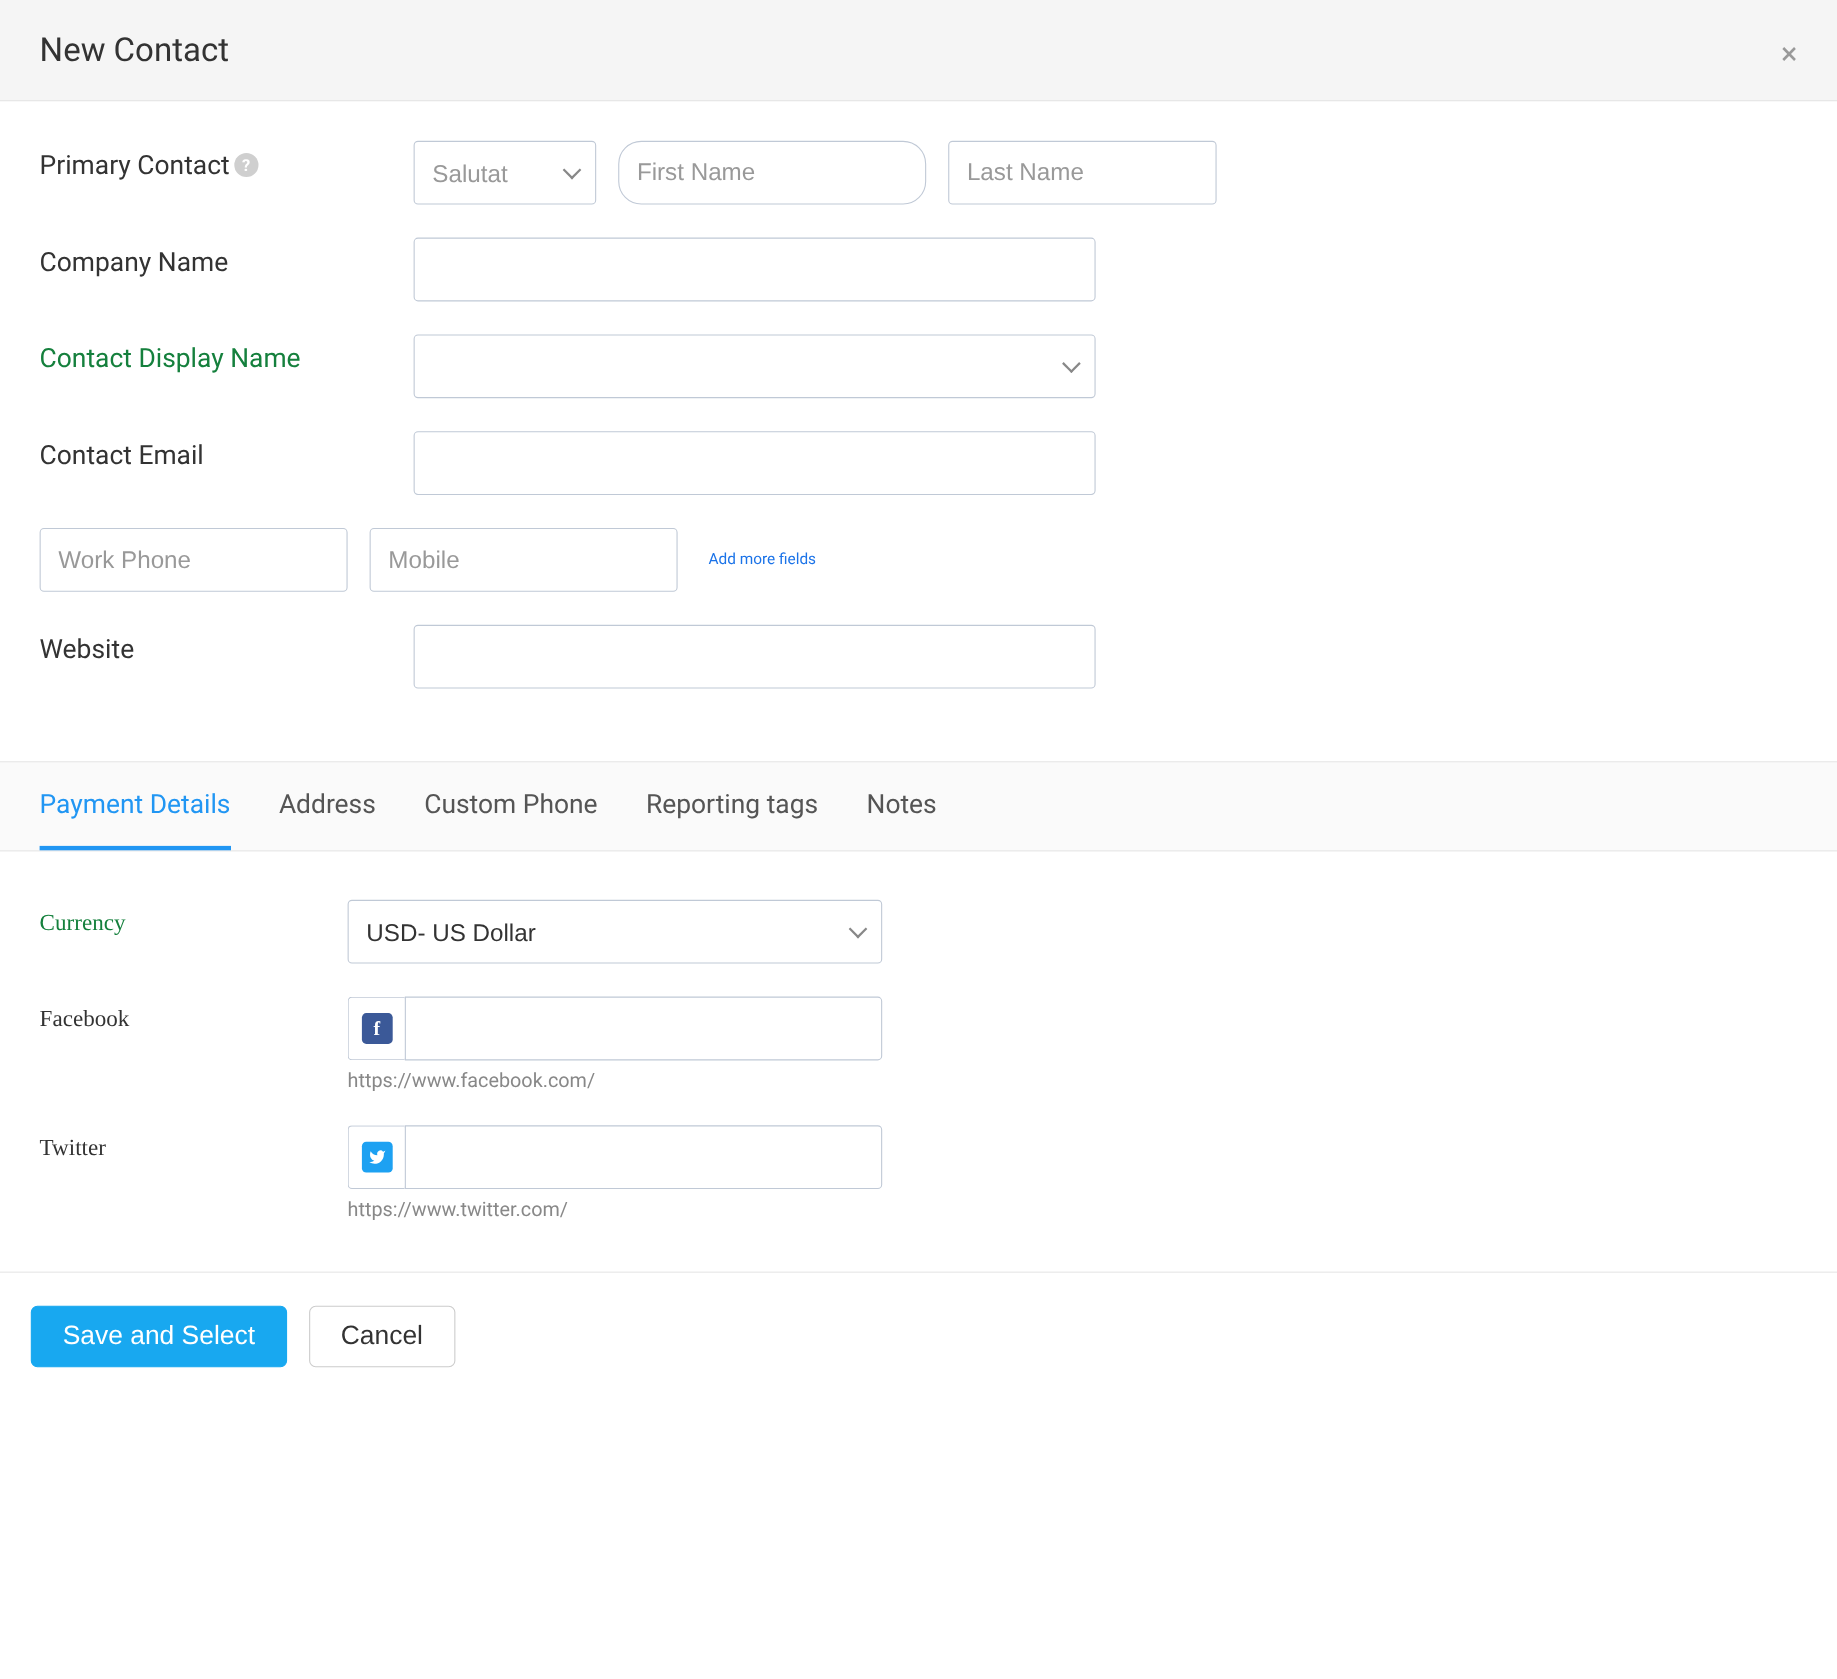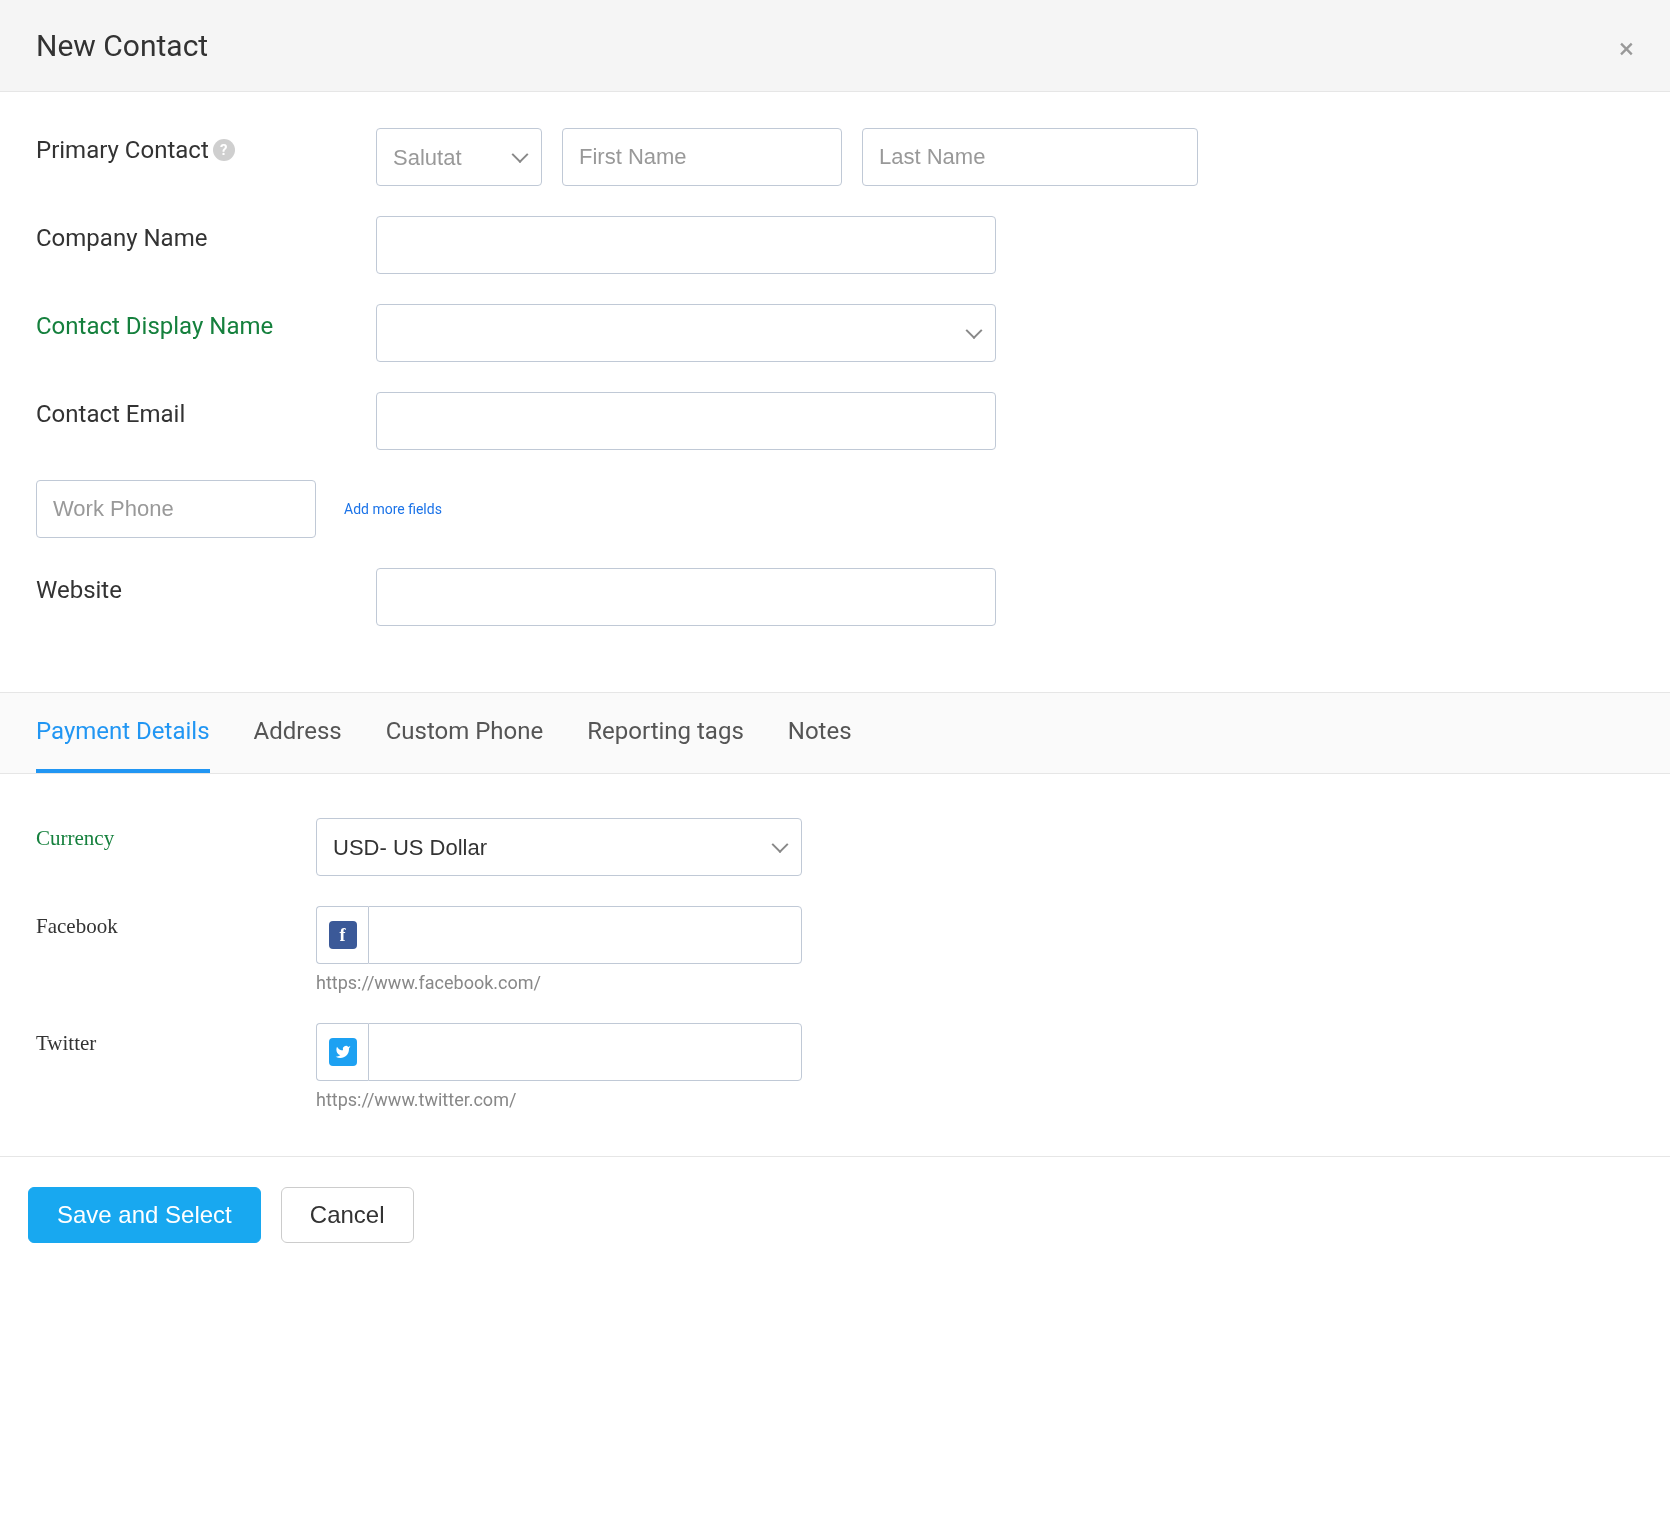--- a/index.html
+++ b/index.html
@@ -217,22 +217,22 @@
     <div class="form-label">
       <span>Primary Contact</span>
       <span class="help-icon">?</span>
     </div>
     <div class="form-controls">
       <span class="select-wrap chevron">
         <select class="select-input" style="width:166px;">
           <option>Salutat</option>
         </select>
       </span>
-      <input class="text-input" style="width: 280px;" placeholder="First Name">
-      <input class="text-input" style="width: 336px;" placeholder="Last Name">
+      <input class="text-input" style="width: 280px; border-radius: 21px;" placeholder="First Name">
+      <input class="text-input" style="width: 244px;" placeholder="Last Name">
     </div>
   </div>
 
   <div class="form-row">
     <div class="form-label">Company Name</div>
     <div class="form-controls">
       <input class="text-input" style="width: 620px;">
     </div>
   </div>
 
@@ -250,20 +250,21 @@
   <div class="form-row">
     <div class="form-label">Contact Email</div>
     <div class="form-controls">
       <input class="text-input" style="width: 620px;">
     </div>
   </div>
 
   <div class="form-row">
     <div class="form-controls">
       <input class="text-input" style="width: 280px;" placeholder="Work Phone">
+      <input class="text-input" style="width: 280px;" placeholder="Mobile">
       <span class="add-more-link">Add more fields</span>
     </div>
   </div>
 
   <div class="form-row" style="margin-bottom:10px;">
     <div class="form-label">Website</div>
     <div class="form-controls">
       <input class="text-input" style="width: 620px;">
     </div>
   </div>

